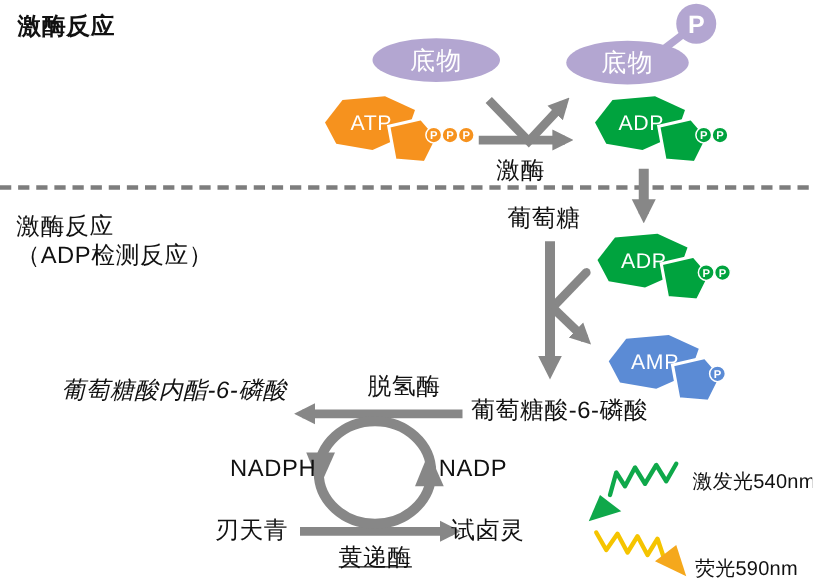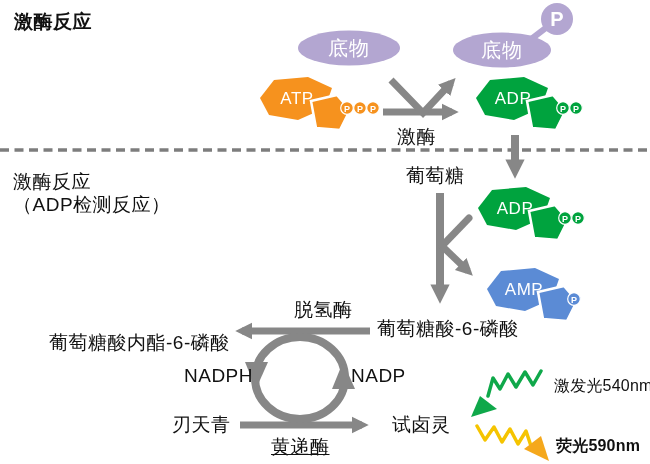--- a/index.html
+++ b/index.html
@@ -107,28 +107,28 @@
   <div class="lbl title" style="left:14px;top:11px;">激酶反应</div>
 
   <div class="lbl" style="left:397px;top:126px;">激酶</div>
 
   <div class="lbl" style="left:13px;top:171px;">激酶反应</div>
   <div class="lbl" style="left:13px;top:194px;">（ADP检测反应）</div>
 
   <div class="lbl" style="left:406px;top:165px;">葡萄糖</div>
 
 
-  <div class="lbl" style="left:49px;top:332px;">葡萄糖酸内酯-6-磷酸</div>
+  <div class="lbl" style="left:49px;top:302px;font-style:italic;">葡萄糖酸内酯-6-磷酸</div>
   <div class="lbl" style="left:377px;top:318px;">葡萄糖酸-6-磷酸</div>
 
   <div class="lbl" style="left:269px;top:299px;margin-left:25px;">脱氢酶</div>
   <div class="lbl" style="left:271px;top:436px;text-decoration:underline;">黄递酶</div>
 
   <div class="lbl" style="left:184px;top:365px;">NADPH</div>
   <div class="lbl" style="left:351px;top:365px;">NADP</div>
 
   <div class="lbl" style="left:172px;top:414px;">刃天青</div>
-  <div class="lbl" style="left:392px;top:414px;text-align:center;">试卤灵</div>
+  <div class="lbl" style="left:361px;top:414px;text-align:center;">试卤灵</div>
 
   <div class="lbl small" style="left:554px;top:377px;">激发光540nm</div>
-  <div class="lbl small" style="left:556px;top:437px;font-weight:bold;">荧光590nm</div>
+  <div class="lbl small" style="left:556px;top:447px;">荧光590nm</div>
 
 </div>
 
 </body></html>

